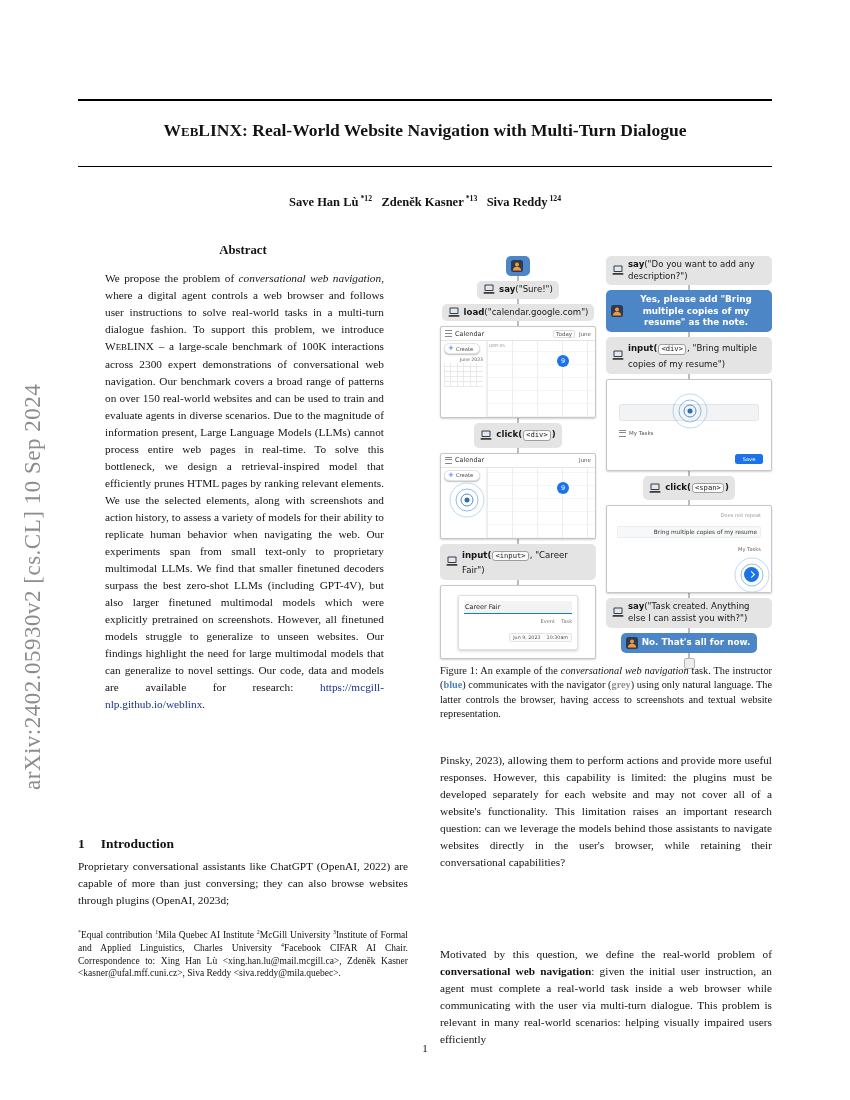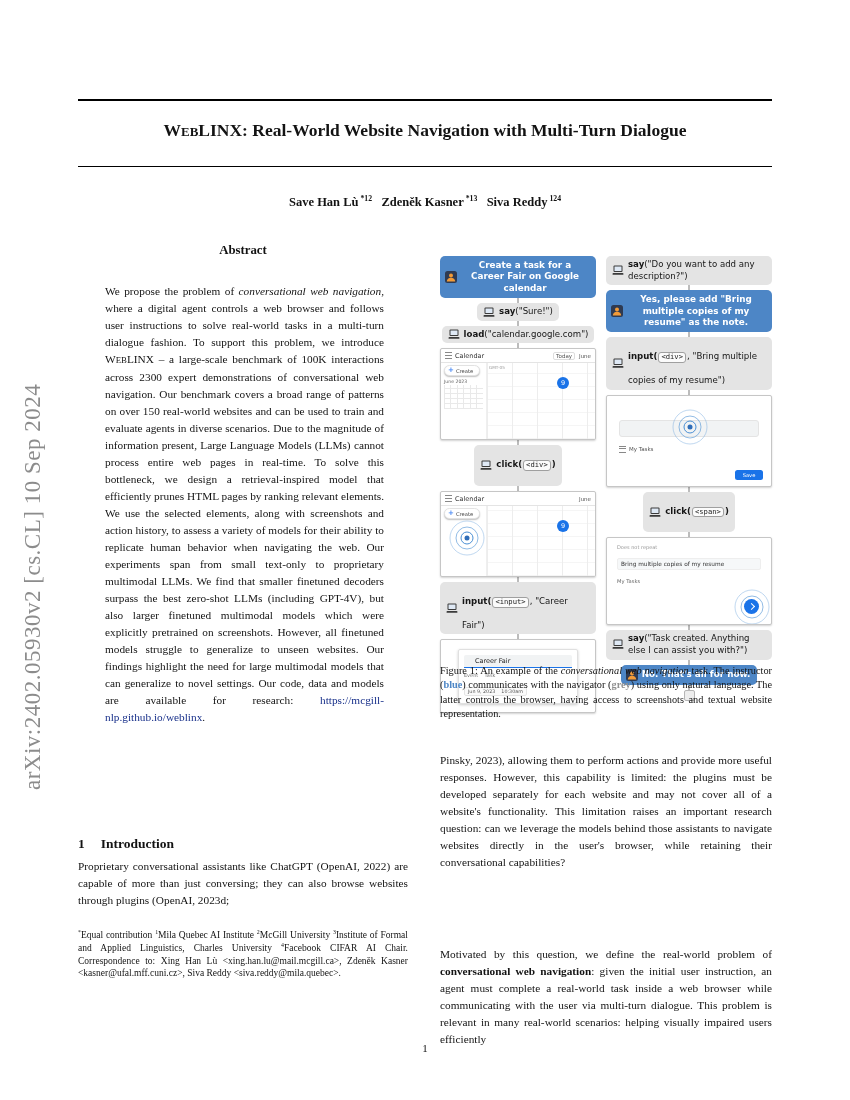--- a/index.html
+++ b/index.html
@@ -27,21 +27,21 @@
   .rt-sc{font-size:78%;}
   .rt-link{color:#18308a;}
   .rt-cite{color:#131313;}
   .rt-blue{color:#4d86c6;font-weight:bold;}
   .rt-grey{color:#909090;font-weight:bold;}
 
   
   .abs-head{position:absolute;left:78px;top:243px;width:330px;text-align:center;
             font-weight:bold;font-size:12.8px;}
   .abs-body{position:absolute;left:105px;top:270px;width:279px;text-align:justify;
-            font-size:11.3px;line-height:17px;margin-top:13px;}
+            font-size:11.3px;line-height:17px;}
   .sec-head{position:absolute;left:78px;top:836px;width:330px;font-size:13.5px;font-weight:bold;}
   .sec-head .num{margin-right:16px;}
   .intro{position:absolute;left:78px;top:858px;width:330px;text-align:justify;
          font-size:11.3px;line-height:17px;}
   .footnote{position:absolute;left:78px;top:929px;width:330px;text-align:justify;
             font-size:9.5px;line-height:12.8px;}
 
   
   .caption{position:absolute;left:440px;top:664px;width:332px;font-size:10.3px;
            line-height:14.4px;text-align:justify;}
@@ -59,28 +59,28 @@
   .conn{width:1.5px;height:5px;background:#bcbcbc;}
   .msg{box-sizing:border-box;display:flex;gap:4px;border-radius:5px;max-width:100%;
        font-family:"DejaVu Sans",sans-serif;}
   .msg.user{background:#4d86c6;color:#fff;padding:4px 7px 4px 5px;font-size:8.8px;
             line-height:1.3;font-weight:bold;text-align:center;align-items:center;}
   .msg.act{background:#e4e4e4;color:#161616;padding:3px 6px;font-size:8.6px;
            line-height:1.35;align-items:center;}
   .msg .ic{flex:0 0 auto;display:inline-flex;}
   .fn{font-weight:bold;}
   .chip{display:inline-block;background:#fbfbfb;border:1px solid #9f9f9f;border-radius:3px;
-        font-family:"DejaVu Sans Mono",monospace;font-size:7.2px;padding:0 2px;margin:12px 1px;
+        font-family:"DejaVu Sans Mono",monospace;font-size:7.2px;padding:0 2px;margin:4px 1px;
         line-height:1.2;color:#222;}
   .end-node{width:9px;height:9px;border:1.5px solid #b5b5b5;background:#ededed;border-radius:2px;}
 
   
   .shot{position:relative;width:100%;box-sizing:border-box;background:#fff;border:1px solid #c6c6c6;
         border-radius:2px;box-shadow:0 1px 2px rgba(0,0,0,.18);overflow:hidden;
-        font-family:"DejaVu Sans",sans-serif;color:#555;}
+        font-family:"DejaVu Sans",sans-serif;color:#555;text-align:right;}
   .shot1{height:92px;}.shot2{height:86px;}.shot3{height:74px;}.shot4{height:92px;}.shot5{height:88px;}
   .s-top{height:13px;border-bottom:1px solid #e4e4e4;display:flex;align-items:center;gap:3px;
          padding:0 4px;font-size:6px;color:#444;}
   .burger{width:7px;height:5px;border-top:1px solid #888;border-bottom:1px solid #888;position:relative;}
   .burger::after{content:"";position:absolute;left:0;right:0;top:1.6px;border-top:1px solid #888;}
   .s-app{font-size:6.5px;color:#333;}
   .s-right{margin-left:auto;display:flex;gap:4px;font-size:5.5px;color:#555;align-items:center;}
   .today-pill{border:1px solid #ddd;border-radius:2px;padding:0 2px;}
   .s-side{position:absolute;left:0;top:14px;bottom:0;width:46px;border-right:1px solid #efefef;
           padding:2px 3px;box-sizing:border-box;}
@@ -102,21 +102,21 @@
   .ripple i{position:absolute;left:0;top:0;border:1.2px solid #4a8fd4;border-radius:50%;
             transform:translate(-50%,-50%);}
   .ripple .r1{width:11px;height:11px;}
   .ripple .r2{width:21px;height:21px;opacity:.6;}
   .ripple .r3{width:33px;height:33px;opacity:.35;}
   .ripple .dot{position:absolute;left:0;top:0;width:5px;height:5px;background:#2f6db8;
                border-radius:50%;transform:translate(-50%,-50%);}
   .modal{margin:9px auto 0;width:78%;background:#fff;border:1px solid #e0e0e0;
          box-shadow:0 1px 3px rgba(0,0,0,.2);border-radius:2px;padding:5px 5px 6px;box-sizing:border-box;}
   .m-input{height:12px;background:#f1f3f4;border-bottom:1.5px solid #1a73e8;font-size:6.5px;color:#222;
-           display:flex;align-items:center;padding:0 11px;border-radius:2px 2px 0 0;}
+           display:flex;align-items:center;padding:0 1px;border-radius:2px 2px 0 0;}
   .m-tabs{font-size:5px;color:#777;margin-top:4px;white-space:pre;}
   .m-date{display:inline-block;margin-top:3px;font-size:4.8px;color:#555;border:1px solid #e4e4e4;
           border-radius:2px;padding:1px 3px;background:#fafafa;white-space:pre;}
   .desc-field{position:relative;margin:24px 12px 0;height:15px;background:#f1f3f4;
               border:1px solid #e4e4e4;border-radius:3px;}
   .s-mytasks{margin:9px 12px 0;font-size:5.5px;color:#555;display:flex;align-items:center;gap:3px;}
   .save-btn{position:absolute;right:8px;bottom:6px;min-width:22px;height:10px;background:#1a73e8;
             color:#fff;font-size:5.2px;border-radius:2.5px;display:flex;align-items:center;
             justify-content:center;padding:0 3px;}
   .f-repeat{margin:6px 10px 0;font-size:5px;color:#999;}
@@ -155,21 +155,20 @@
     <div class="fig-col left">
 
       <div class="msg user">
         <span class="ic">
           <svg width="12" height="12" viewBox="0 0 12 12">
               <rect width="12" height="12" rx="2.5" fill="#2e3a52"></rect>
               <circle cx="6" cy="4.4" r="2" fill="#f29b38"></circle>
               <path d="M1.8 10.6c0-2.3 1.9-3.8 4.2-3.8s4.2 1.5 4.2 3.8z" fill="#f29b38"></path>
             </svg>
         </span>
-        <span>Create a task for a Career Fair on Google calendar</span>
       </div>
       <div class="conn"></div>
 
       <div class="msg act">
         <span class="ic">
           <svg width="12" height="11" viewBox="0 0 12 11">
               <rect x="1.5" y="0.5" width="9" height="6.5" rx="1" fill="#3a3a3a"></rect>
               <rect x="2.5" y="1.5" width="7" height="4.5" fill="#dfe9f5"></rect>
               <rect x="0.5" y="8" width="11" height="1.8" rx="0.9" fill="#3a3a3a"></rect>
             </svg>

